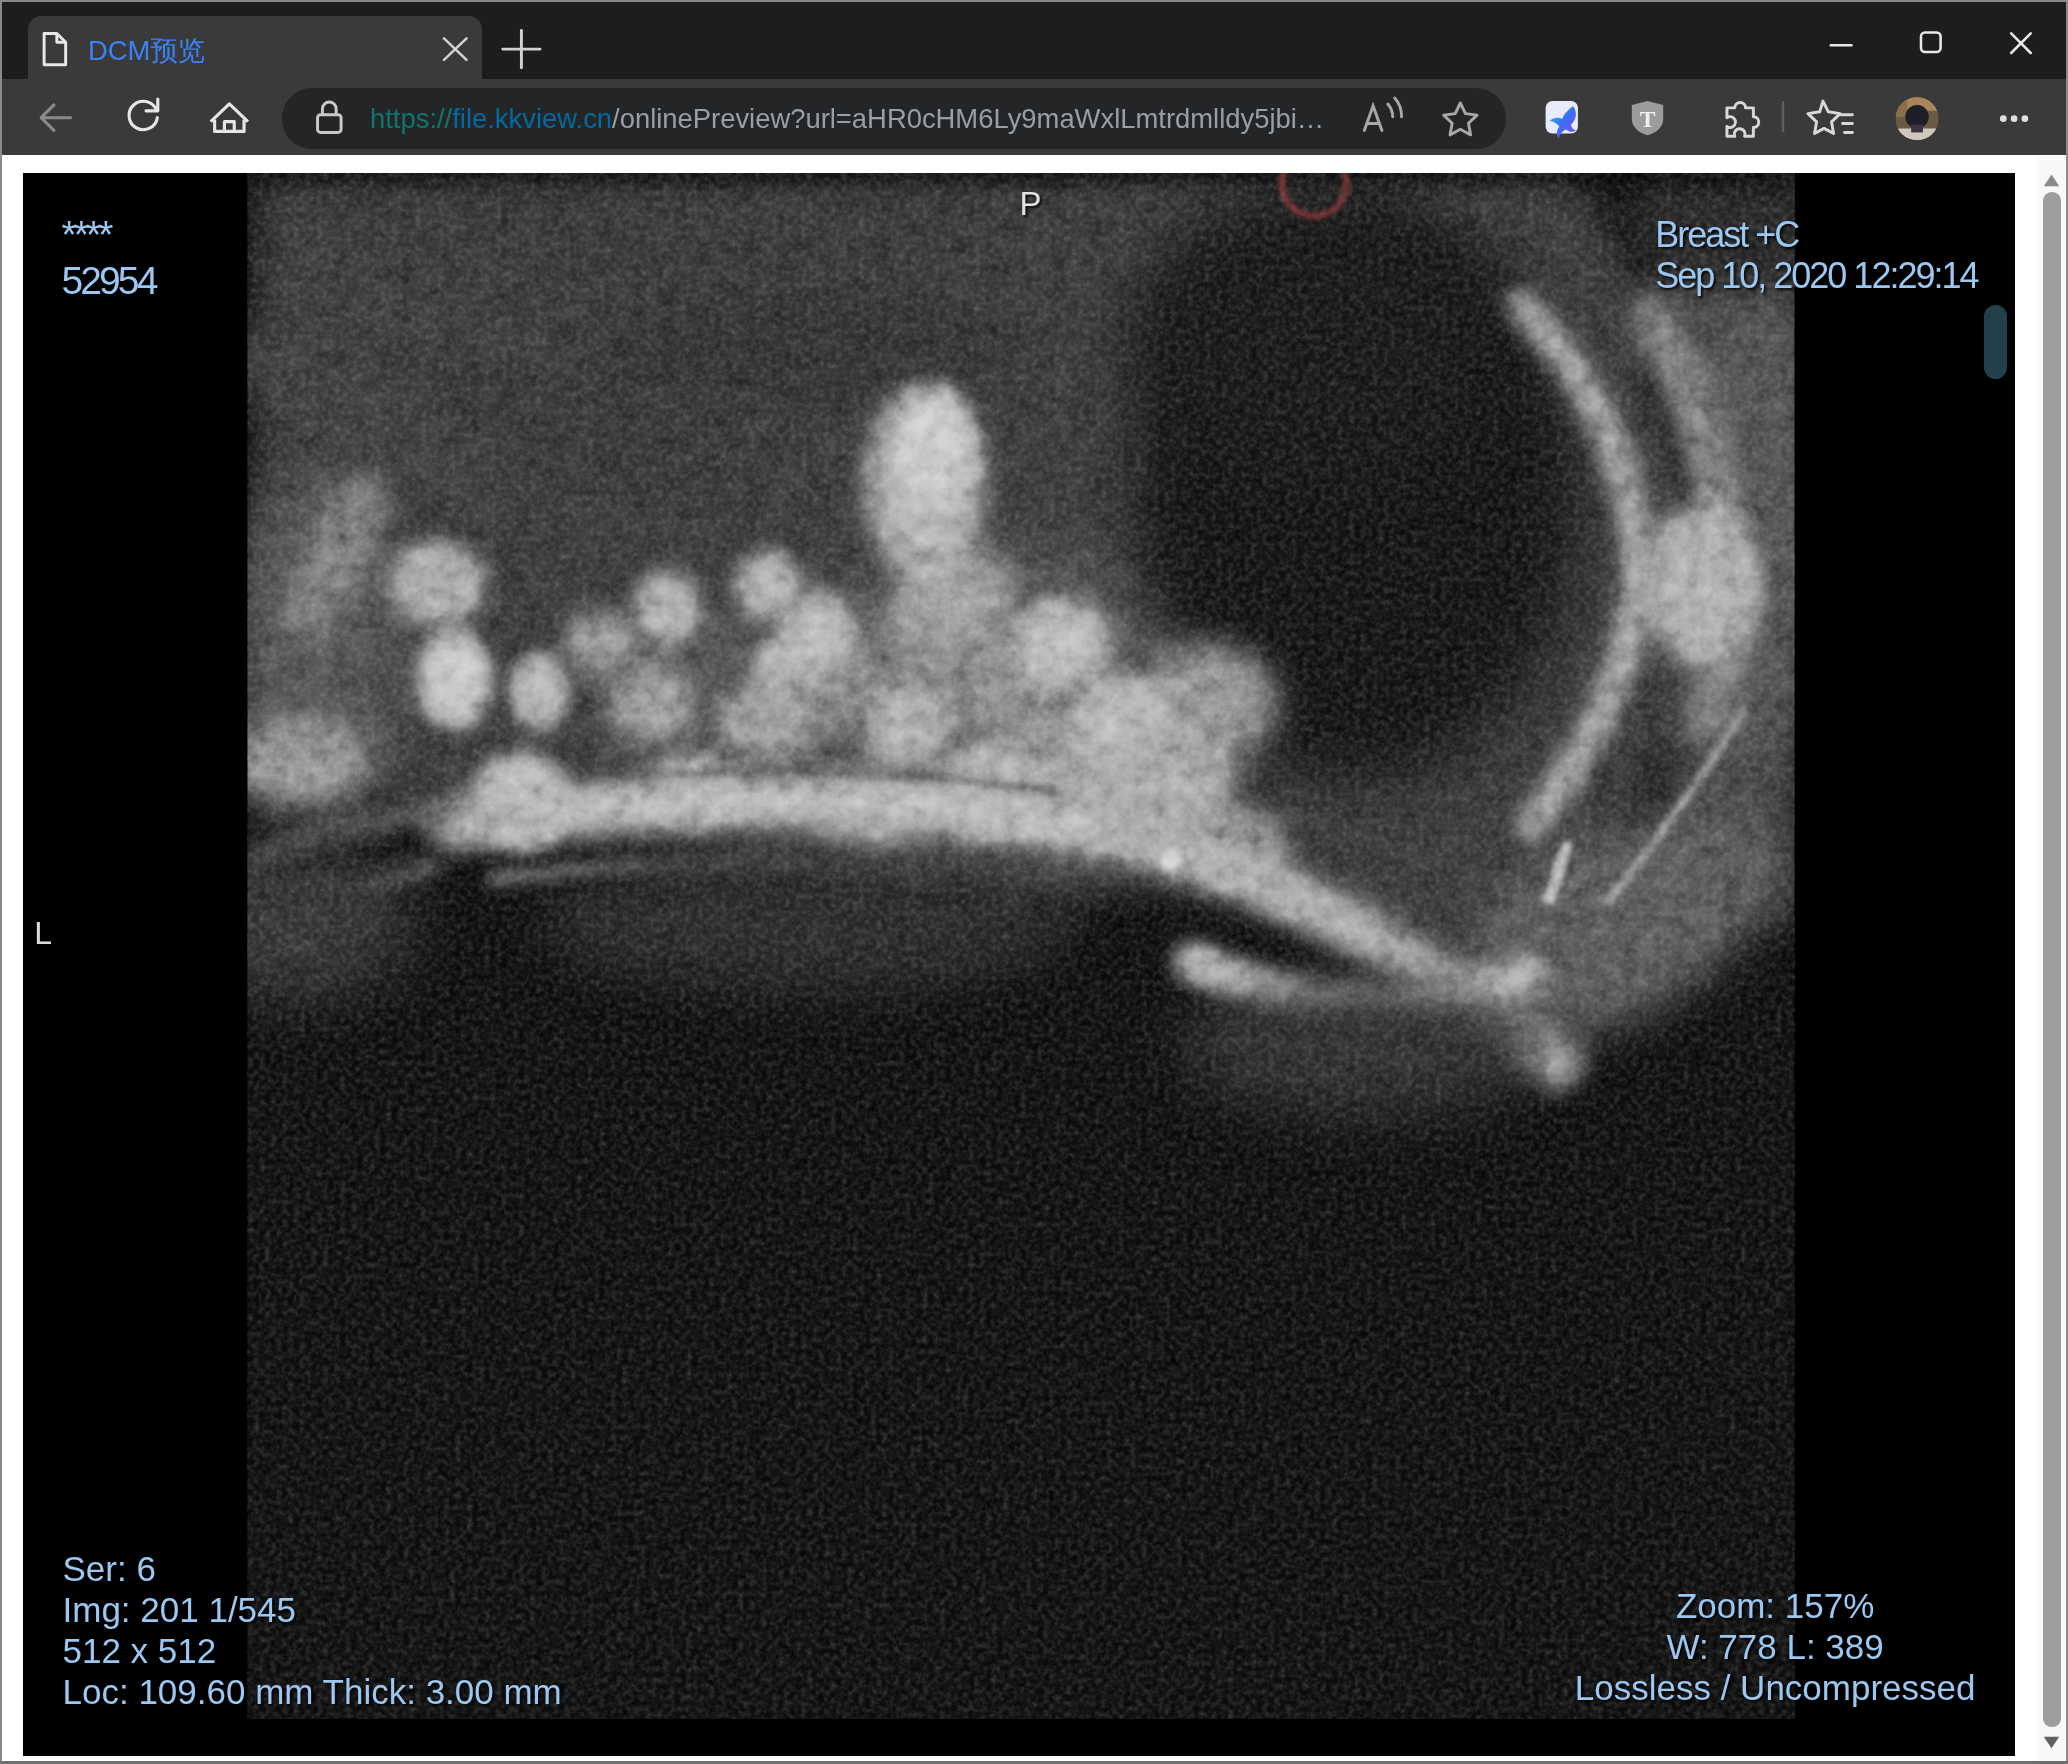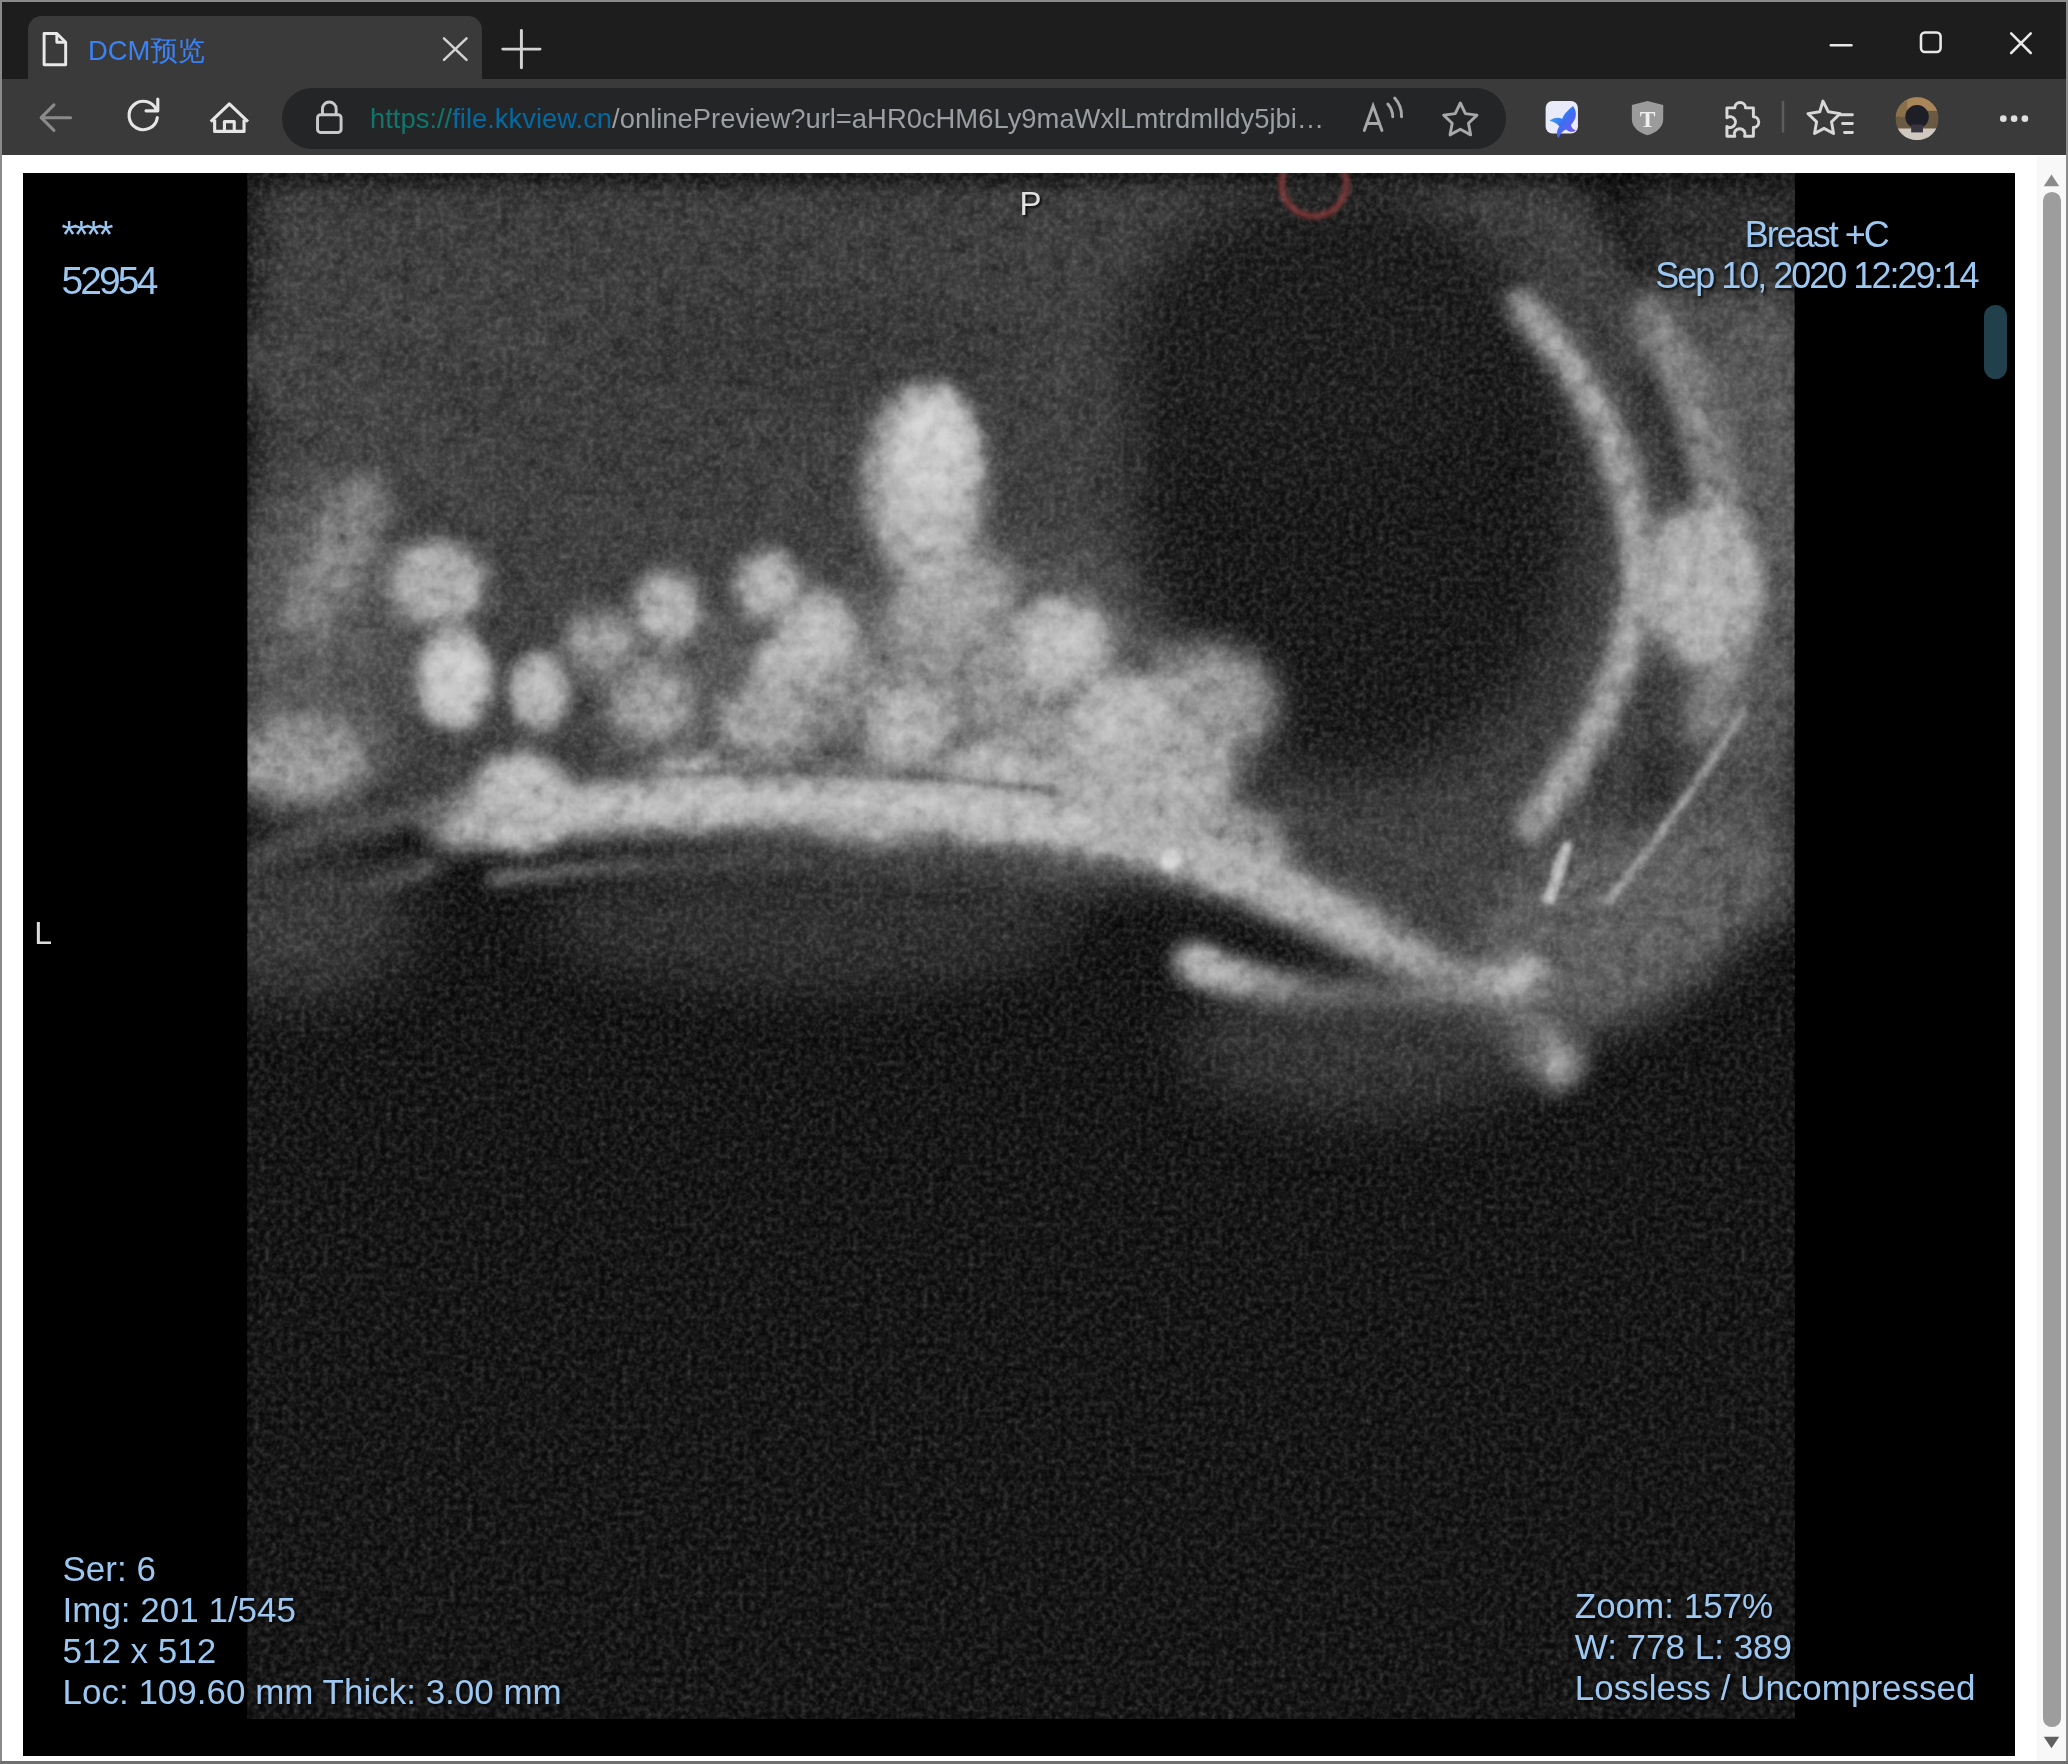--- a/index.html
+++ b/index.html
@@ -233,29 +233,29 @@
   </g>
   <rect x="229" y="0" width="1578" height="1577" filter="url(#mottle)" style="mix-blend-mode:multiply"></rect>
   <rect x="229" y="0" width="1578" height="1577" filter="url(#grain)" style="mix-blend-mode:overlay" opacity="0.6"></rect>
   <rect x="229" y="0" width="1578" height="1577" filter="url(#speck)" style="mix-blend-mode:screen" opacity="0.45"></rect>
   <rect x="229" y="0" width="1578" height="1577" fill="#000" opacity="0.08"></rect>
 
   <circle cx="1317" cy="11" r="33" fill="none" stroke="#9c4040" stroke-width="4.5" style="filter:blur(2.5px)"></circle>
 </svg>
 <div class="ovl" style="left:39px;top:39px;font-size:39px;line-height:46px;letter-spacing:-2.9px">****
 52954</div>
-<div class="ovl" style="right:38px;top:41px;font-size:36px;line-height:41px;letter-spacing:-2px;text-align:center">Breast +C
+<div class="ovl" style="right:38px;top:41px;font-size:36px;line-height:41px;letter-spacing:-2px;text-align:left">Breast +C
 Sep 10, 2020 12:29:14</div>
 <div class="ovl" style="left:11.8px;top:740px;font-size:32px;color:#dcdcdc">L</div>
 <div class="ovl" style="left:997px;top:9.8px;font-size:33px;color:#e2e2e2">P</div>
 <div class="ovl" style="left:40px;top:1375px;font-size:35px">Ser: 6
 Img: 201 1/545
 512 x 512
 Loc: 109.60 mm Thick: 3.00 mm</div>
-<div class="ovl" style="right:40px;top:1412px;font-size:35px;text-align:left">Zoom: 157%
+<div class="ovl" style="right:40px;top:1412px;font-size:35px;text-align:center">Zoom: 157%
 W: 778 L: 389
 Lossless / Uncompressed</div>
 <div id="innerthumb" style="position:absolute;left:1961px;top:132px;width:23.5px;height:74px;background:#21404b;border-radius:11.8px"></div>
 </div>
 <div id="whitegap"></div>
 <div id="sbtrack"></div>
 <div id="sbthumb"></div>
 <svg style="position:absolute;left:2037px;top:156px" width="29" height="1608" viewBox="0 0 30 1641">
   <path d="M15 8 L23 20 H7 Z" fill="#8a8a8a"></path>
   <path d="M15 1636 L23 1624 H7 Z" fill="#606060"></path>

